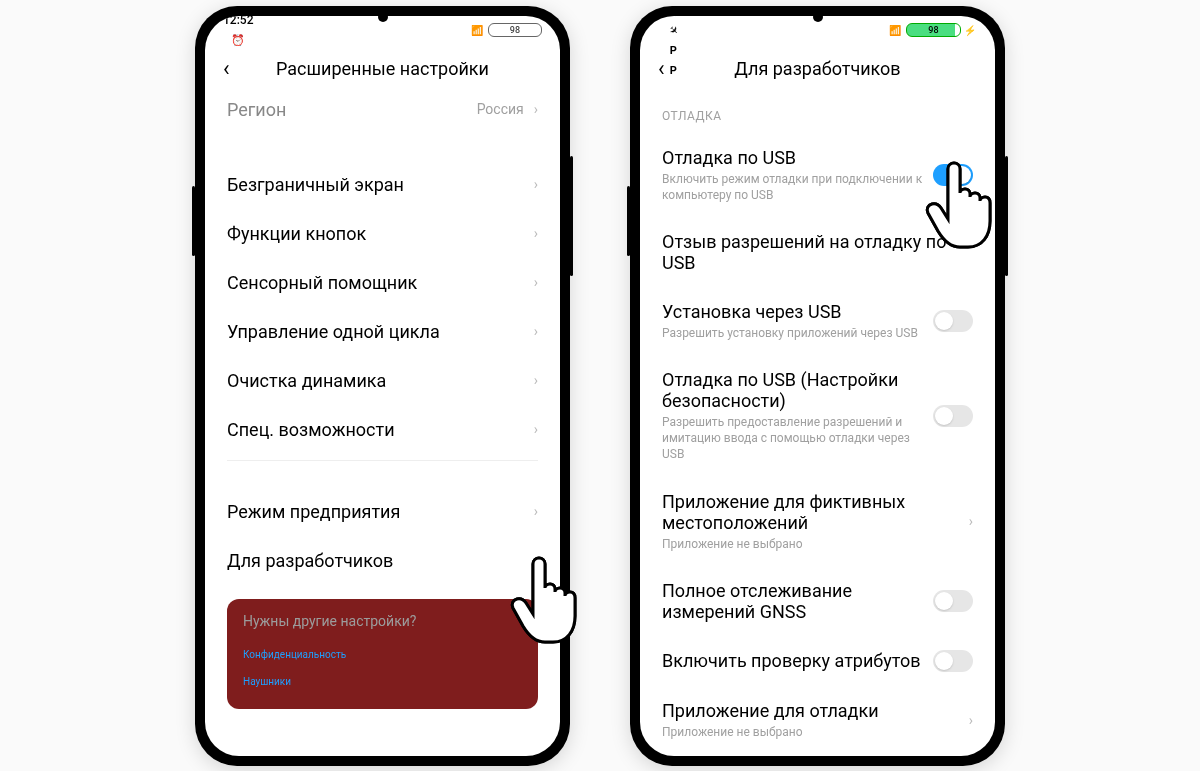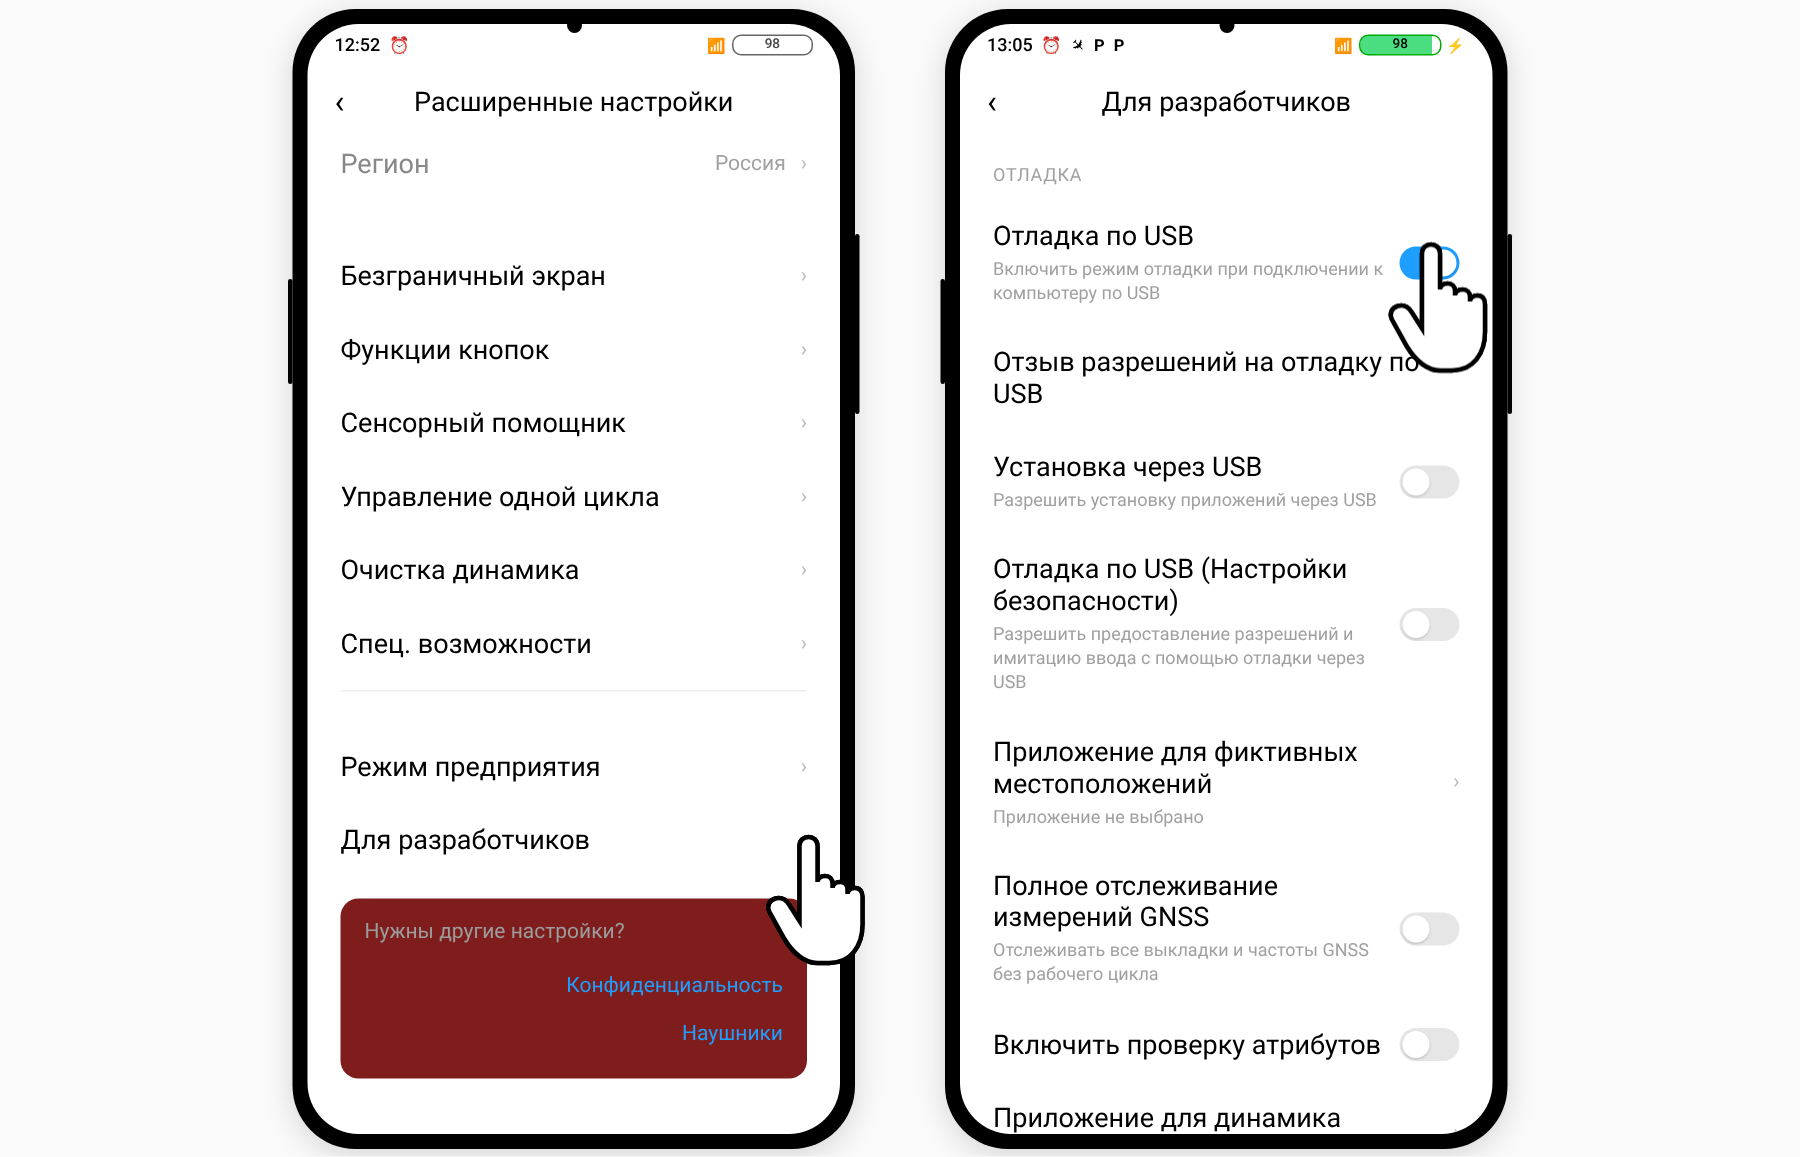--- a/index.html
+++ b/index.html
@@ -54,21 +54,21 @@
   .statusbar {
     height:28px;
     display:flex;
     align-items:center;
     justify-content:space-between;
     padding:0 18px;
     font-size:12px;
     color:#000;
     font-weight:500;
   }
-  .statusbar .left { display:flex; align-items:center; gap:6px;}
+  .statusbar .left { display:flex; align-items:center; gap:6px;flex-direction:column;}
   .statusbar .right { display:flex; align-items:center; gap:4px;}
   .alarm-icon::before { content:"⏰"; font-size:11px;}
   .paper-plane-icon::before { content:"✈"; font-size:11px; transform:rotate(45deg); display:inline-block;}
   .p-icon::before { content:"P"; font-weight:bold; font-size:11px;}
   .signal-icon::before { content:"📶"; font-size:10px;}
   .battery {
     display:inline-flex; align-items:center;
     border:1px solid #666; border-radius:6px;
     padding:0 21px; height:14px; font-size:9px; color:#444;
   }
@@ -161,21 +161,21 @@
     background:#7f1d1d;
     border-radius:12px;
     padding:14px 16px;
     margin-top:14px;
     margin-bottom:20px;
   }
   .bottom-card .hint {
     font-size:14px; color:#9c9c9c; margin-bottom:12px;
   }
   .bottom-card .link {
-    font-size:14px; color:#1e9fff; padding:8px 0; cursor:pointer;text-align:right;
+    font-size:10px; color:#1e9fff; padding:8px 0; cursor:pointer;
   }
   
   .hand {
     position:absolute;
     pointer-events:none;
     z-index:50;
   }
   .hand svg { filter: drop-shadow(0 0 0 #000);}
 </style>
 </head>
@@ -336,35 +336,34 @@
         <div class="row-main">
           <span class="row-title">Приложение для фиктивных местоположений</span>
           <span class="row-sub">Приложение не выбрано</span>
         </div>
         <span class="chevron">›</span>
       </div>
 
       <div class="row">
         <div class="row-main">
           <span class="row-title">Полное отслеживание измерений GNSS</span>
-          <span class="row-sub">Отслеживать все выкладки и частоты GNSS без рабочего цикла</span>
         </div>
         <div class="toggle"></div>
       </div>
 
       <div class="row">
         <div class="row-main">
             <span class="row-title">Включить проверку атрибутов</span>
           </div>
         <div class="toggle"></div>
       </div>
 
       <div class="row">
         <div class="row-main">
-          <span class="row-title">Приложение для динамика</span>
+          <span class="row-title">Приложение для отладки</span>
           <span class="row-sub">Приложение не выбрано</span>
         </div>
         <span class="chevron">›</span>
       </div>
 
     </div>
   </div>
 
   <div class="hand" style="left:290px; top:155px;">
     <svg width="85" height="95" viewBox="0 0 85 95">

